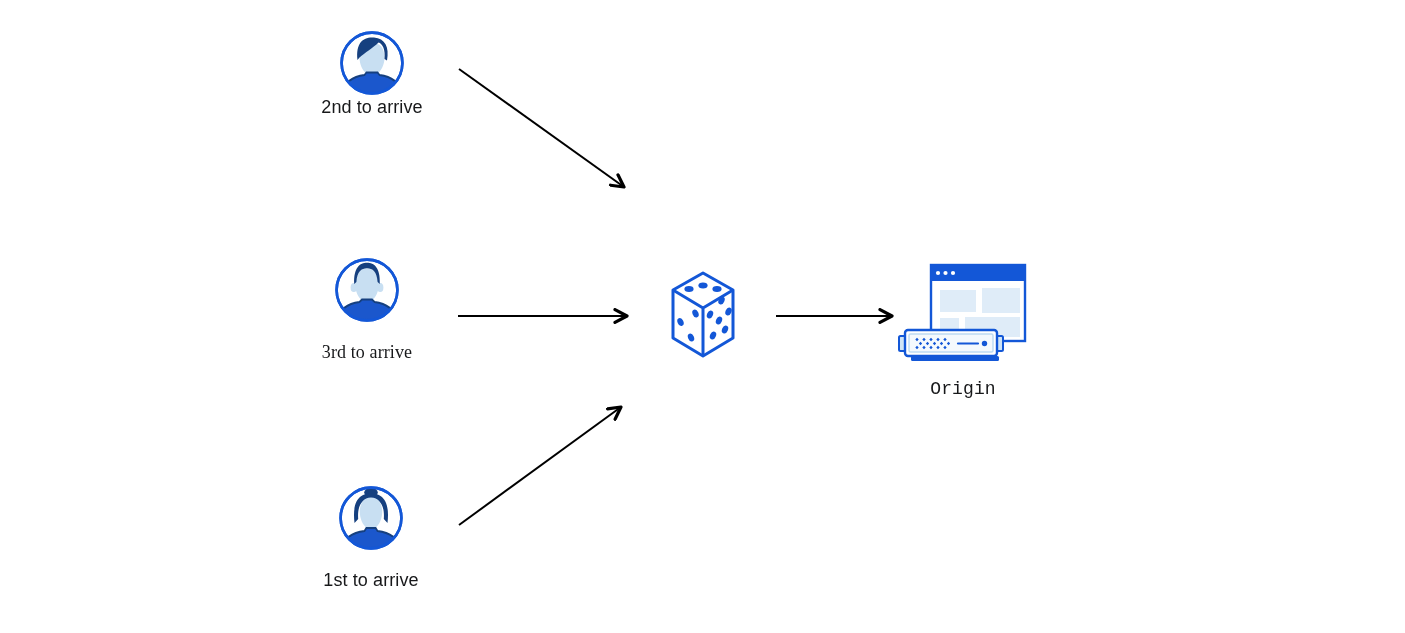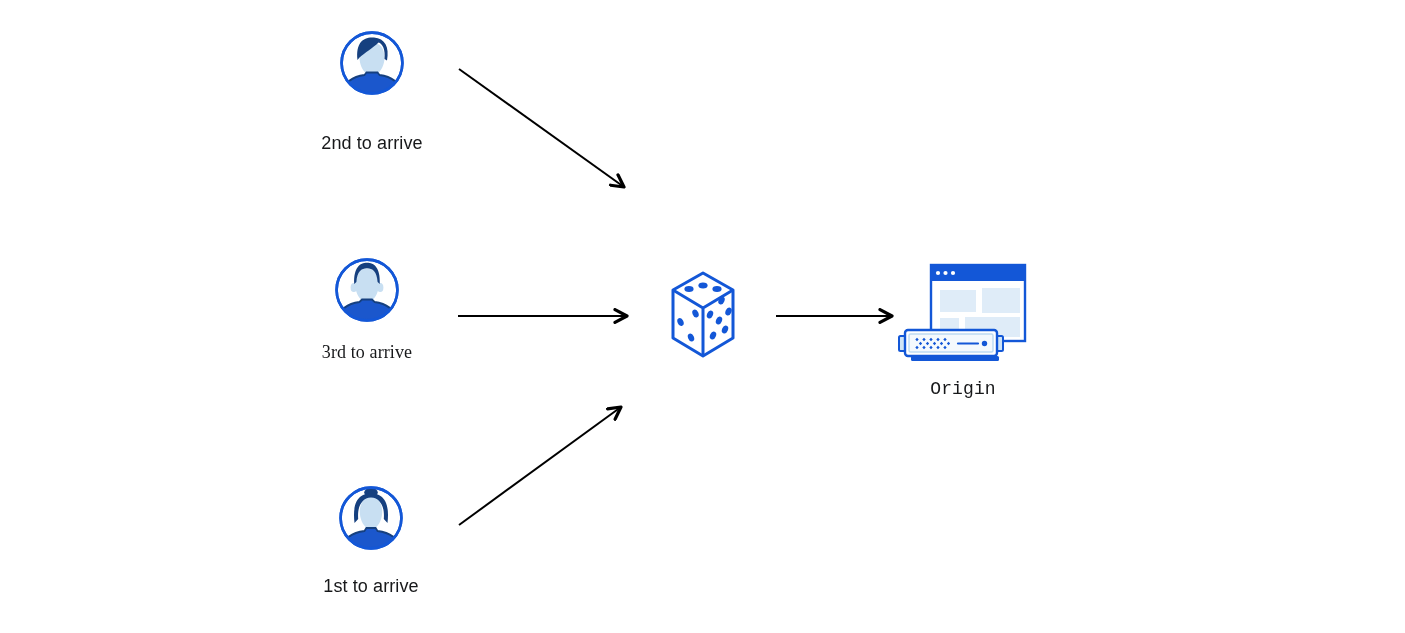--- a/index.html
+++ b/index.html
@@ -70,21 +70,21 @@
           </clipPath>
         </defs>
       <circle cx="34" cy="34" r="30.4" class="fwhite sa" stroke-width="2.6"></circle>
       <g clip-path="url(#avc1)">
         <path class="fface" d="M34 13.5 C42.5 13.5 46.5 20 46.5 28.5 C46.5 35.5 43.5 41.5 39.5 44.5 L39.5 49.5 L28.5 49.5 L28.5 44.5 C24.5 41.5 21.5 35.5 21.5 28.5 C21.5 20 25.5 13.5 34 13.5 Z"></path>
         <path class="fnavy" d="M19.5 31 C17.5 13 26 7.5 36 8.5 C47 9.5 51.5 18 49 31.5 L46.5 30 C47.5 20.5 44.5 14.5 40.5 13.5 C35.5 18.5 26.5 24 21.5 28.5 Z"></path>
         <path class="fshirt snavy" stroke-width="1.8" d="M3 68 C5 53 15 47.5 26.5 46 L28.5 43.5 L39.5 43.5 L41.5 46 C53 47.5 63 53 65 68 Z"></path>
       </g>
       <circle cx="34" cy="34" r="30.4" fill="none" class="sa" stroke-width="2.6"></circle>
     </svg>
-    <div class="node-label" style="top:104px;">2nd to arrive</div>
+    <div class="node-label" style="top:68px;">2nd to arrive</div>
   </div>
 
   <div class="node" style="left:333px;top:256px;width:68px;font-family:Liberation Serif, serif;">
     <svg width="68" height="68" viewBox="0 0 68 68">
       <defs>
           <clipPath id="avc2">
             <circle cx="34" cy="34" r="30.4"></circle>
           </clipPath>
         </defs>
       <circle cx="34" cy="34" r="30.4" class="fwhite sa" stroke-width="2.6"></circle>
@@ -109,21 +109,21 @@
         </defs>
       <circle cx="34" cy="34" r="30.4" class="fwhite sa" stroke-width="2.6"></circle>
       <g clip-path="url(#avc3)">
         <ellipse class="fnavy" cx="34" cy="8.6" rx="6.8" ry="4.6"></ellipse>
         <path class="fnavy" d="M17.5 39 C14.5 13.5 25.5 9.5 34 9.5 C42.5 9.5 53.5 13.5 50.5 39 L46.8 35 C48 19 41 14.2 34 14.2 C27 14.2 20 19 21.2 35 Z"></path>
         <path class="fface" d="M34 13.5 C41.8 13.5 45.2 20 45.2 27.8 C45.2 35.2 42 41 38.6 43.8 L38.6 48.5 L29.4 48.5 L29.4 43.8 C26 41 22.8 35.2 22.8 27.8 C22.8 20 26.2 13.5 34 13.5 Z"></path>
         <path class="fshirt snavy" stroke-width="1.8" d="M3 68 C5.5 54 16 48.5 27.5 47 L29.4 44 L38.6 44 L40.5 47 C52 48.5 62.5 54 65 68 Z"></path>
       </g>
       <circle cx="34" cy="34" r="30.4" fill="none" class="sa" stroke-width="2.6"></circle>
     </svg>
-    <div class="node-label" style="top:86px;margin-top:6px;">1st to arrive</div>
+    <div class="node-label" style="top:86px;">1st to arrive</div>
   </div>
 
   <div class="node" style="left:665px;top:263px;width:76px;height:104px;">
     <svg width="76" height="104" viewBox="0 0 76 104">
       <path class="fwhite sa" stroke-width="3" stroke-linejoin="round" d="M38 10 L68 27 L68 75 L38 93 L8 75 L8 27 Z"></path>
       <path fill="none" class="sa" stroke-width="3" stroke-linejoin="round" d="M8 27 L38 45 L68 27 M38 45 L38 93"></path>
 
       <ellipse class="fa" cx="24" cy="26" rx="4.6" ry="2.9"></ellipse>
       <ellipse class="fa" cx="38" cy="22.5" rx="4.6" ry="2.9"></ellipse>
       <ellipse class="fa" cx="52" cy="26" rx="4.6" ry="2.9"></ellipse>

